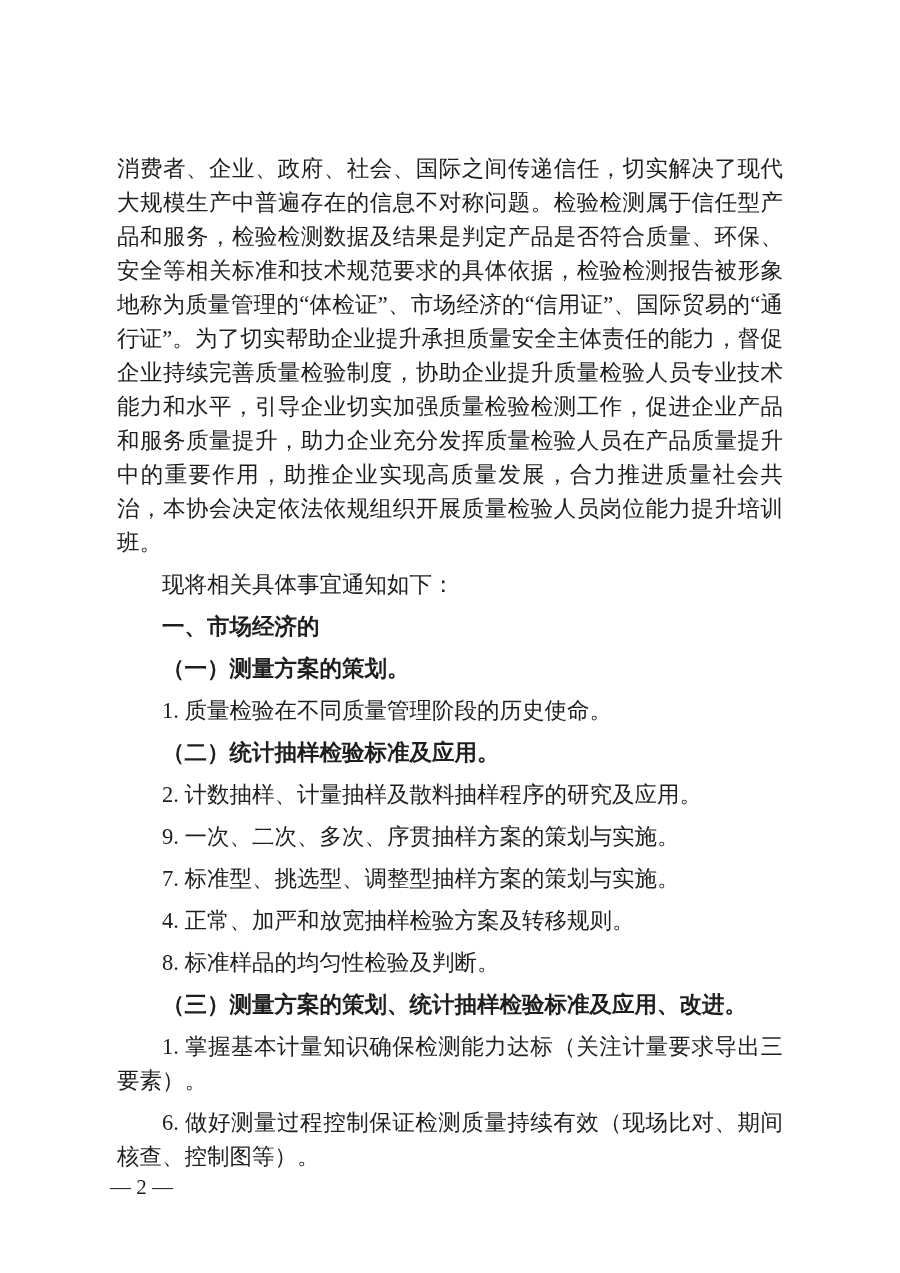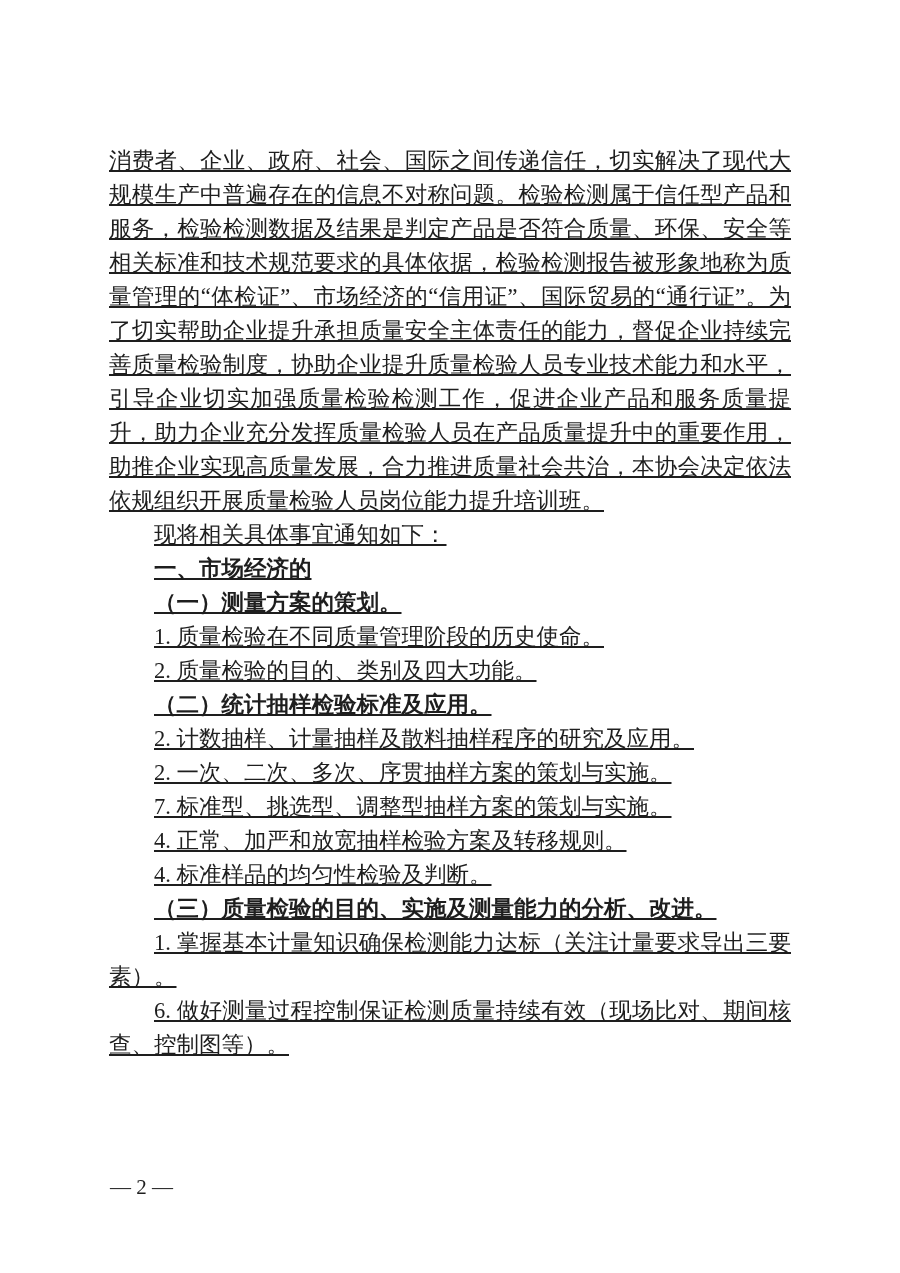--- a/index.html
+++ b/index.html
@@ -20,23 +20,22 @@
     position: absolute;
     left: 109px;
     top: 144px;
     width: 682px;
     font-size: 22.5px;
     line-height: 34px;
     text-align: justify;
     letter-spacing: 0;
   }
   .content p {
-    margin: 0;
+    margin: 8px;
     padding: 0;
-    text-decoration: underline;
   }
   .indent {
     text-indent: 2em;
   }
   .h1 {
     font-weight: bold;
     font-family: "Liberation Sans", sans-serif;
   }
   .h2 {
     font-weight: bold;
@@ -59,31 +58,30 @@
 
     <p class="body-text">消费者、企业、政府、社会、国际之间传递信任，切实解决了现代大规模生产中普遍存在的信息不对称问题。检验检测属于信任型产品和服务，检验检测数据及结果是判定产品是否符合质量、环保、安全等相关标准和技术规范要求的具体依据，检验检测报告被形象地称为质量管理的“体检证”、市场经济的“信用证”、国际贸易的“通行证”。为了切实帮助企业提升承担质量安全主体责任的能力，督促企业持续完善质量检验制度，协助企业提升质量检验人员专业技术能力和水平，引导企业切实加强质量检验检测工作，促进企业产品和服务质量提升，助力企业充分发挥质量检验人员在产品质量提升中的重要作用，助推企业实现高质量发展，合力推进质量社会共治，本协会决定依法依规组织开展质量检验人员岗位能力提升培训班。</p>
 
     <p class="body-text indent">现将相关具体事宜通知如下：</p>
 
     <p class="h1 indent">一、市场经济的</p>
 
     <p class="h2 indent">（一）测量方案的策划。</p>
 
     <p class="body-text indent">1. 质量检验在不同质量管理阶段的历史使命。</p>
-    <p class="body-text indent">2. 质量检验的目的、类别及四大功能。</p>
 
     <p class="h2 indent">（二）统计抽样检验标准及应用。</p>
 
     <p class="body-text indent">2. 计数抽样、计量抽样及散料抽样程序的研究及应用。</p>
-    <p class="body-text indent">2. 一次、二次、多次、序贯抽样方案的策划与实施。</p>
+    <p class="body-text indent">9. 一次、二次、多次、序贯抽样方案的策划与实施。</p>
     <p class="body-text indent">7. 标准型、挑选型、调整型抽样方案的策划与实施。</p>
     <p class="body-text indent">4. 正常、加严和放宽抽样检验方案及转移规则。</p>
-    <p class="body-text indent">4. 标准样品的均匀性检验及判断。</p>
+    <p class="body-text indent">8. 标准样品的均匀性检验及判断。</p>
 
-    <p class="h2 indent">（三）质量检验的目的、实施及测量能力的分析、改进。</p>
+    <p class="h2 indent">（三）测量方案的策划、统计抽样检验标准及应用、改进。</p>
 
     <p class="body-text indent">1. 掌握基本计量知识确保检测能力达标（关注计量要求导出三要素）。</p>
     <p class="body-text indent">6. 做好测量过程控制保证检测质量持续有效（现场比对、期间核查、控制图等）。</p>
 
   </div>
 
   <div class="footer">— 2 —</div>
 </div>
 
 </body></html>

